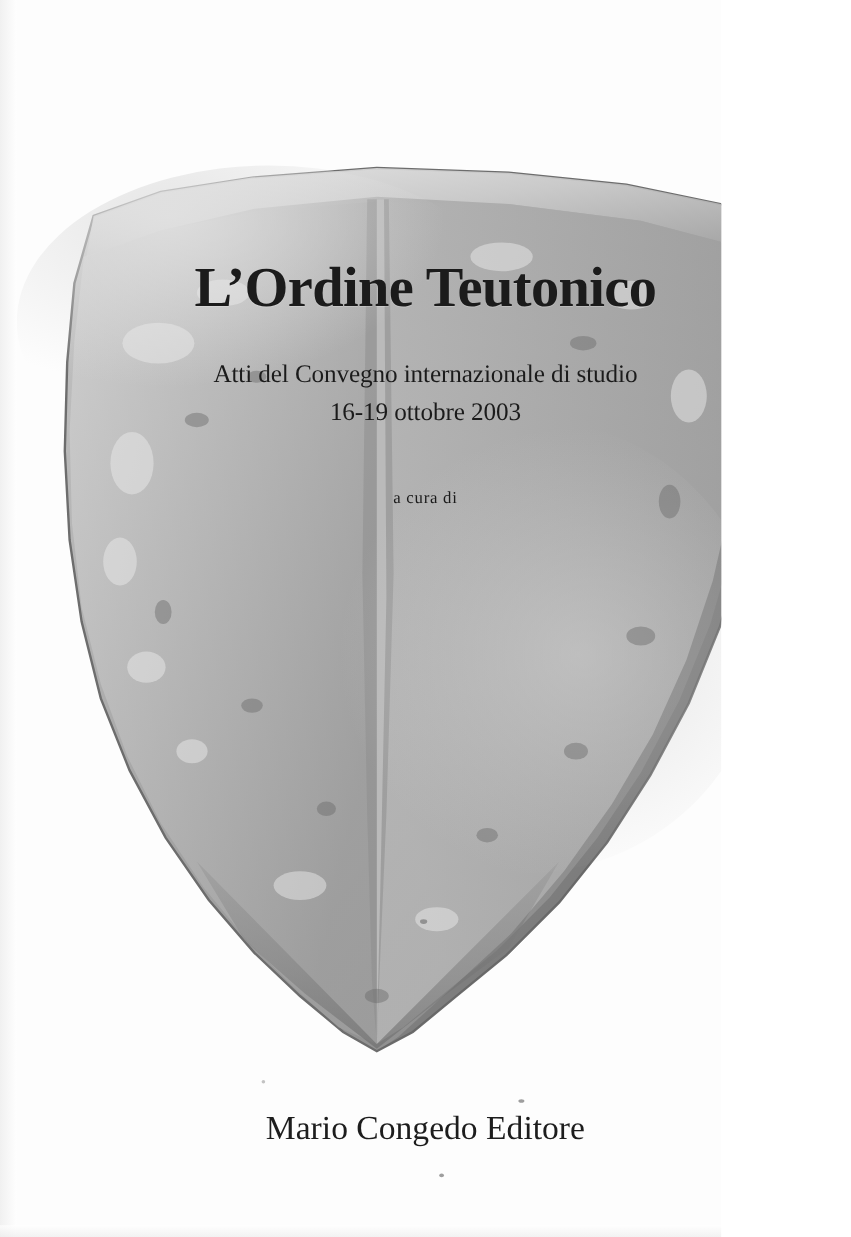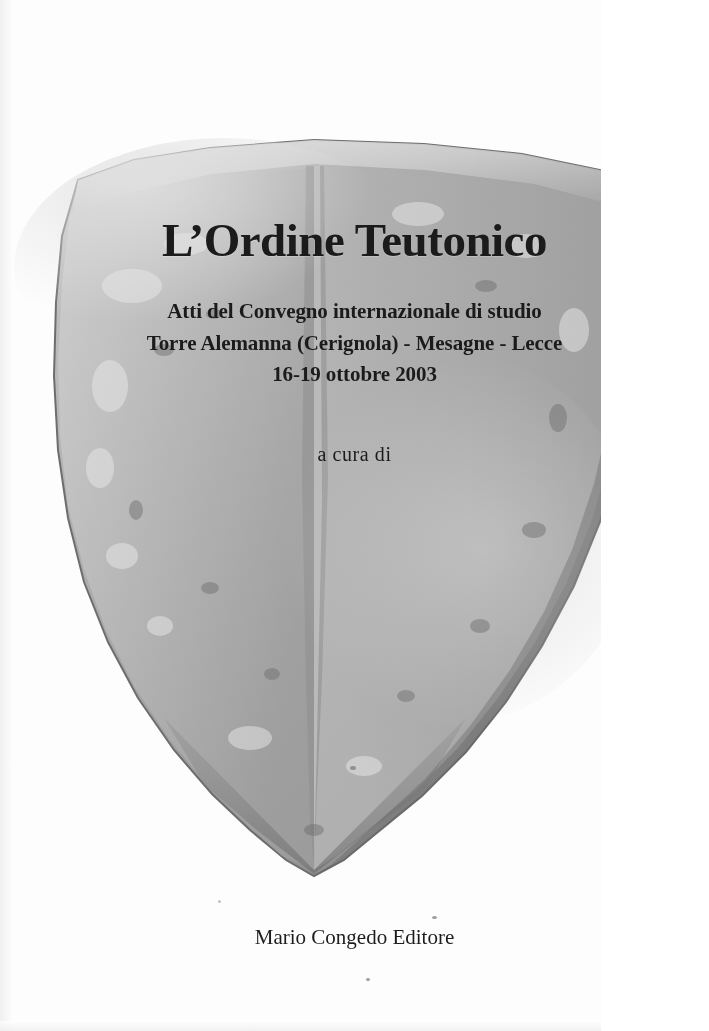--- a/index.html
+++ b/index.html
@@ -66,50 +66,50 @@
     line-height: 1.28;
     letter-spacing: -0.5px;
     text-shadow: 0 1px 0 rgba(255,255,255,.22);
   }
   .title-line.second {
     margin-top: -4px;
   }
 
   .subtitle {
     margin-top: 26px;
-    font-weight: bold;
+    font-weight: normal;
     font-size: 21px;
     line-height: 1.5;
     letter-spacing: -0.1px;
   }
 
   .editor-block {
     margin-top: 44px;
     font-size: 19px;
     line-height: 1.9;
   }
   .editor-intro {
-    font-size: 20px;
+    font-size: 14px;
     letter-spacing: 0.6px;
   }
   .editor-name {
     font-size: 18px;
     letter-spacing: 1.1px;
   }
   .editor-name .cap {
     font-size: 22px;
   }
 
   .publisher {
     position: absolute;
     left: 0;
     top: 925px;
     width: 709px;
     text-align: center;
-    font-size: 21px;
+    font-size: 28px;
     color: #1d1d1d;
   }
 
   
   .speck {
     position: absolute;
     background: #7d7d7d;
     border-radius: 50%;
     opacity: .75;
   }
@@ -221,21 +221,20 @@
                L318 746 L362 706 L412 660 L456 608 L496 552 L530 494 L558 432
                L580 366 L596 296 L606 224 L610 150 L606 88 Z" fill="#5f5f5f" opacity="0.35"></path>
     </svg>
   </div>
 
   <div class="titleblock">
     <div class="title-line">L’Ordine Teutonico</div>
 
     <div class="subtitle">
       <div>Atti del Convegno internazionale di studio</div>
-      <div>Torre Alemanna (Cerignola) - Mesagne - Lecce</div>
       <div>16-19 ottobre 2003</div>
     </div>
 
     <div class="editor-block">
       <div class="editor-intro">a cura di</div>
     </div>
   </div>
 
   <div class="publisher">Mario Congedo Editore</div>
 

